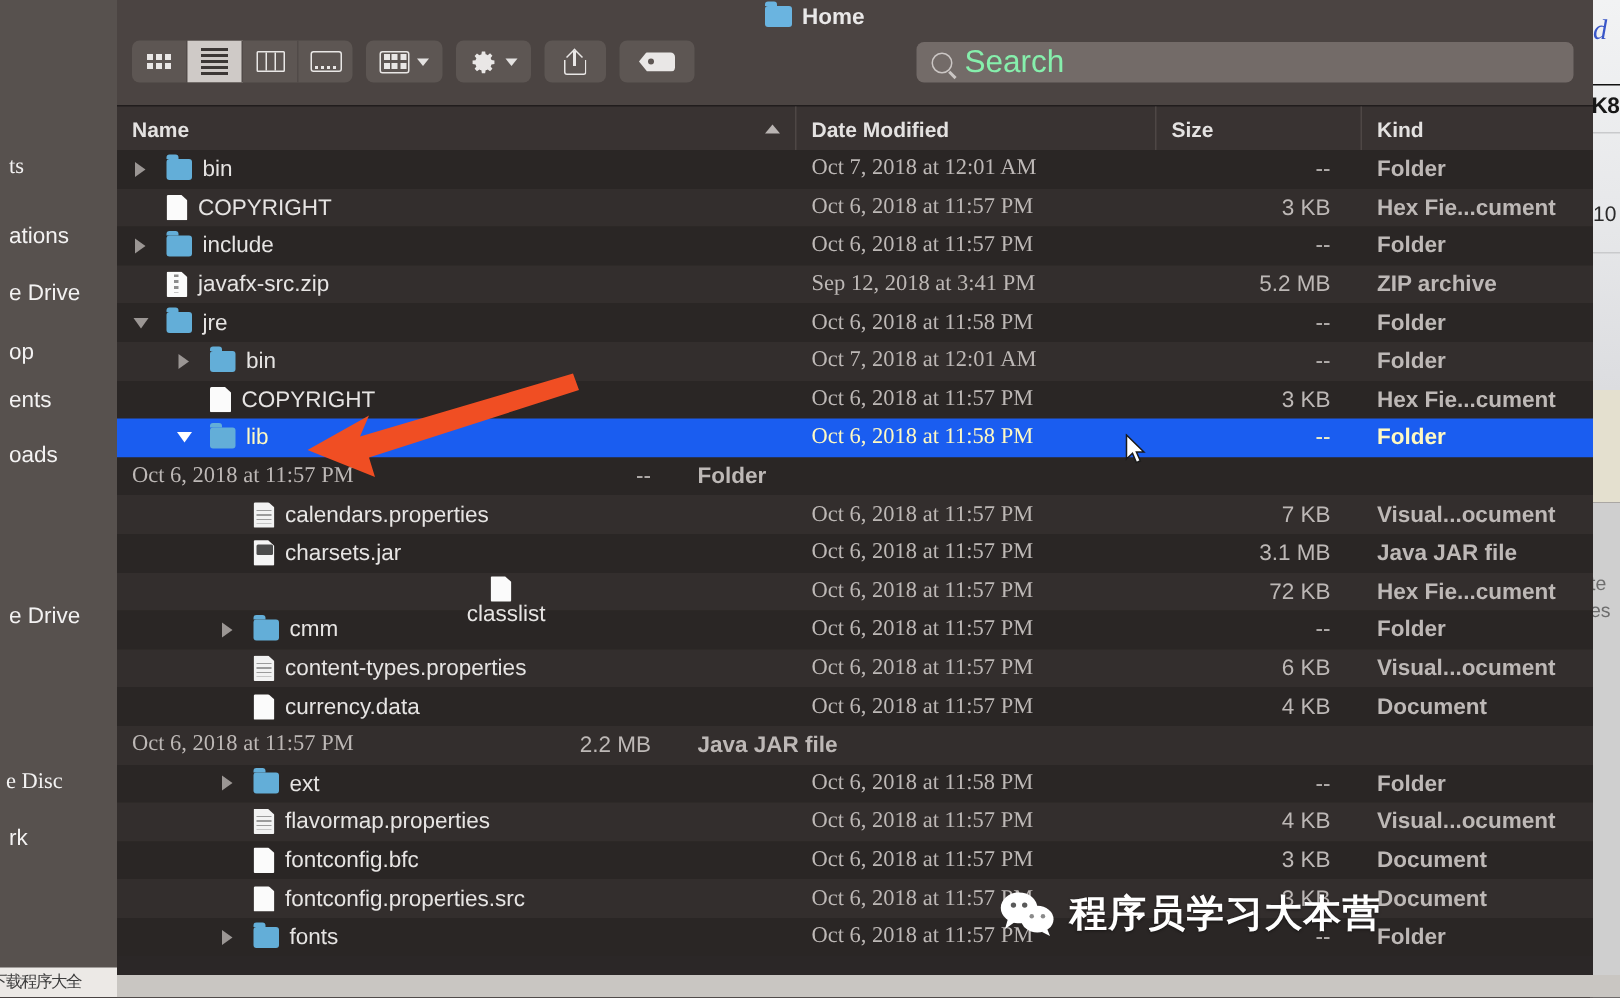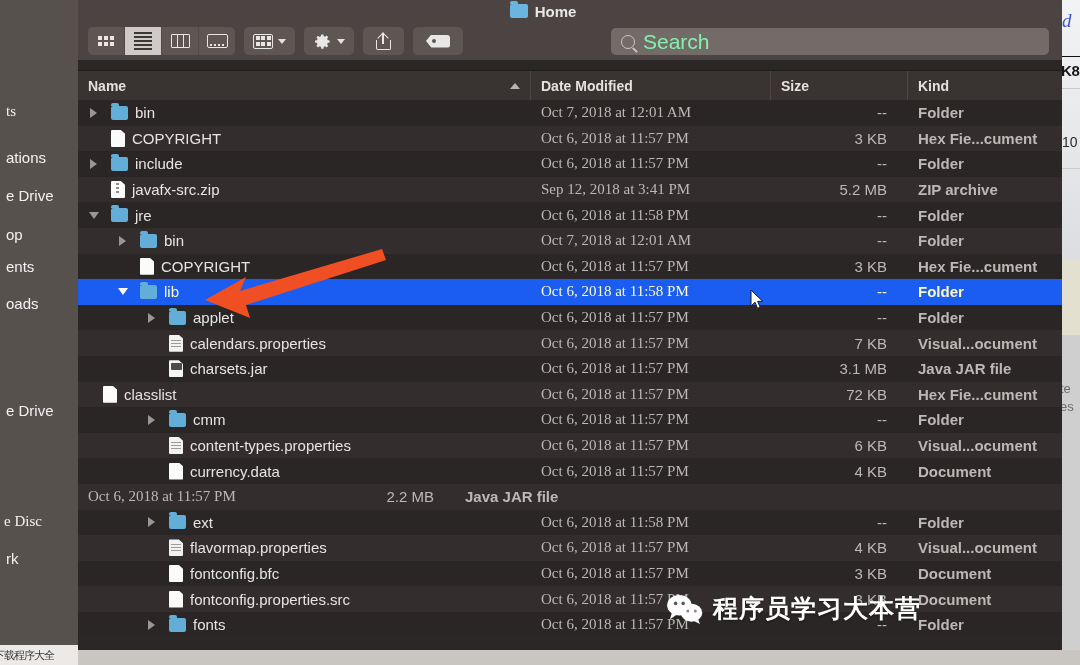--- a/index.html
+++ b/index.html
@@ -59,21 +59,21 @@
   }
   .sb-item span{display:block;margin-left:-42px;}
   .sidebar-bottom{
     position:absolute;left:0;top:645px;width:78px;height:20px;
     background:#ece9e6;color:#3c3c3c;font-size:11px;overflow:hidden;
   }
   .sidebar-bottom span{display:block;margin-left:-6px;line-height:20px;letter-spacing:-1px;}
 
   
   .toolbar{
-    position:absolute;left:78px;top:0;width:984px;height:60px;
+    position:absolute;left:78px;top:0;width:984px;height:70px;
     background:#4b4442;
   }
   .title{
     position:absolute;left:300px;top:0px;width:330px;height:22px;
     display:flex;align-items:center;justify-content:center;gap:7px;
     color:#e9e8e8;font-size:15px;font-weight:600;
   }
   .title-folder{
     width:18px;height:14px;background:#6ab4e0;border-radius:2px;position:relative;
   }
@@ -425,28 +425,20 @@
             </span>
             <span style="width: 10px; flex: 0 0 auto;"></span>
             <span class="fi folder"></span>
             <span>lib</span>
           </div>
           <div class="cell-date">Oct 6, 2018 at 11:58 PM</div>
           <div class="cell-size">--</div>
           <div class="cell-kind">Folder</div>
         </div>
         <div class="row odd">
-          <div class="cell-name" style="padding-left: 66px;">
-            <span class="twisty">
-              <i></i>
-            </span>
-            <span style="width: 10px; flex: 0 0 auto;"></span>
-            <span class="fi folder"></span>
-            <span>applet</span>
-          </div>
           <div class="cell-date">Oct 6, 2018 at 11:57 PM</div>
           <div class="cell-size">--</div>
           <div class="cell-kind">Folder</div>
         </div>
         <div class="row even">
           <div class="cell-name" style="padding-left: 66px;">
             <span class="twisty"></span>
             <span style="width: 10px; flex: 0 0 auto;"></span>
             <span class="fi doc2"></span>
             <span>calendars.properties</span>
@@ -460,21 +452,21 @@
             <span class="twisty"></span>
             <span style="width: 10px; flex: 0 0 auto;"></span>
             <span class="fi jar"></span>
             <span>charsets.jar</span>
           </div>
           <div class="cell-date">Oct 6, 2018 at 11:57 PM</div>
           <div class="cell-size">3.1 MB</div>
           <div class="cell-kind">Java JAR file</div>
         </div>
         <div class="row even">
-          <div class="cell-name" style="">
+          <div class="cell-name" style="padding-left: 66px; flex-direction: column;">
             <span class="twisty"></span>
             <span style="width: 10px; flex: 0 0 auto;"></span>
             <span class="fi doc"></span>
             <span>classlist</span>
           </div>
           <div class="cell-date">Oct 6, 2018 at 11:57 PM</div>
           <div class="cell-size">72 KB</div>
           <div class="cell-kind">Hex Fie...cument</div>
         </div>
         <div class="row odd">

